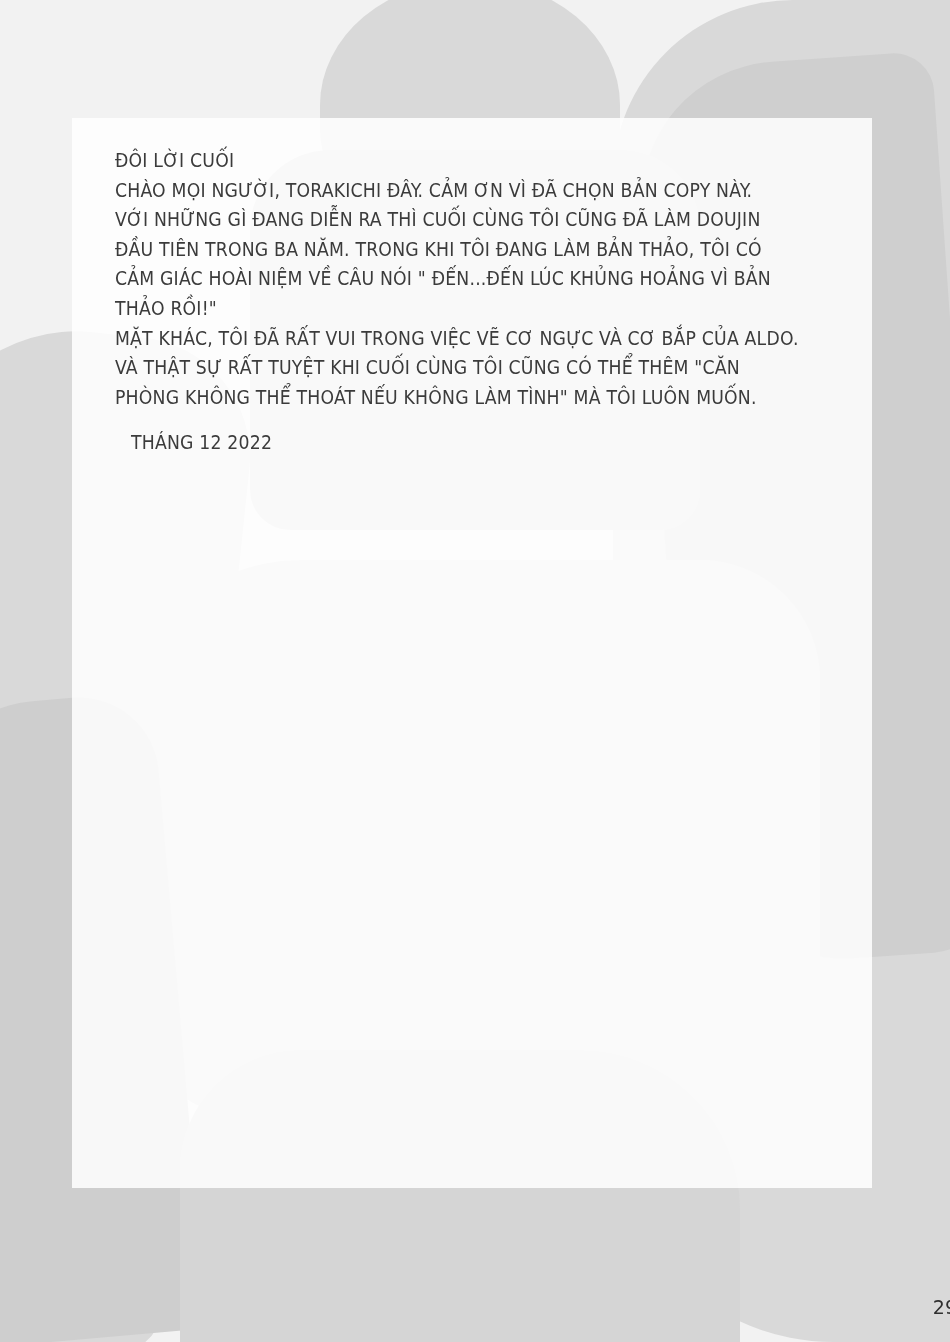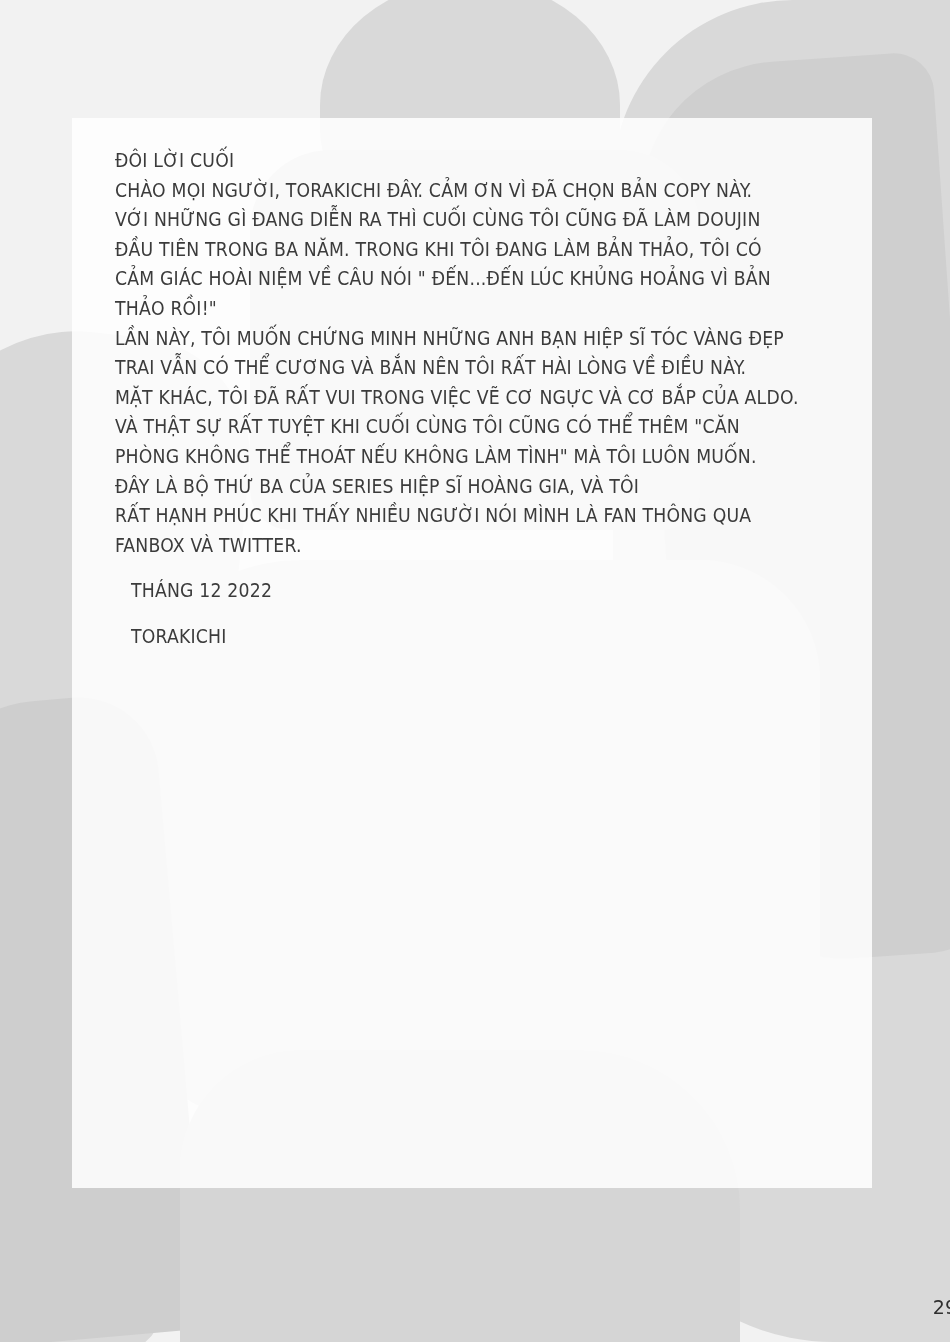--- a/index.html
+++ b/index.html
@@ -162,27 +162,21 @@
 
   <div class="text-panel"></div>
 
   <div class="text-body">
     <p class="para">ĐÔI LỜI CUỐI</p>
     <p class="para">CHÀO MỌI NGƯỜI, TORAKICHI ĐÂY. CẢM ƠN VÌ ĐÃ CHỌN BẢN COPY NÀY.
 VỚI NHỮNG GÌ ĐANG DIỄN RA THÌ CUỐI CÙNG TÔI CŨNG ĐÃ LÀM DOUJIN
 ĐẦU TIÊN TRONG BA NĂM. TRONG KHI TÔI ĐANG LÀM BẢN THẢO, TÔI CÓ
 CẢM GIÁC HOÀI NIỆM VỀ CÂU NÓI " ĐẾN...ĐẾN LÚC KHỦNG HOẢNG VÌ BẢN
 THẢO RỒI!"</p>
-    <p class="para">LẦN NÀY, TÔI MUỐN CHỨNG MINH NHỮNG ANH BẠN HIỆP SĨ TÓC VÀNG ĐẸP
-TRAI VẪN CÓ THỂ CƯƠNG VÀ BẮN NÊN TÔI RẤT HÀI LÒNG VỀ ĐIỀU NÀY.</p>
     <p class="para">MẶT KHÁC, TÔI ĐÃ RẤT VUI TRONG VIỆC VẼ CƠ NGỰC VÀ CƠ BẮP CỦA ALDO.
 VÀ THẬT SỰ RẤT TUYỆT KHI CUỐI CÙNG TÔI CŨNG CÓ THỂ THÊM "CĂN
 PHÒNG KHÔNG THỂ THOÁT NẾU KHÔNG LÀM TÌNH" MÀ TÔI LUÔN MUỐN.</p>
-    <p class="para">ĐÂY LÀ BỘ THỨ BA CỦA SERIES HIỆP SĨ HOÀNG GIA, VÀ TÔI
-RẤT HẠNH PHÚC KHI THẤY NHIỀU NGƯỜI NÓI MÌNH LÀ FAN THÔNG QUA
-FANBOX VÀ TWITTER.</p>
     <p class="sig">THÁNG 12 2022</p>
-    <p class="sig">TORAKICHI</p>
   </div>
 
   <div class="page-number">29</div>
 
 </div>
 
 </body></html>

